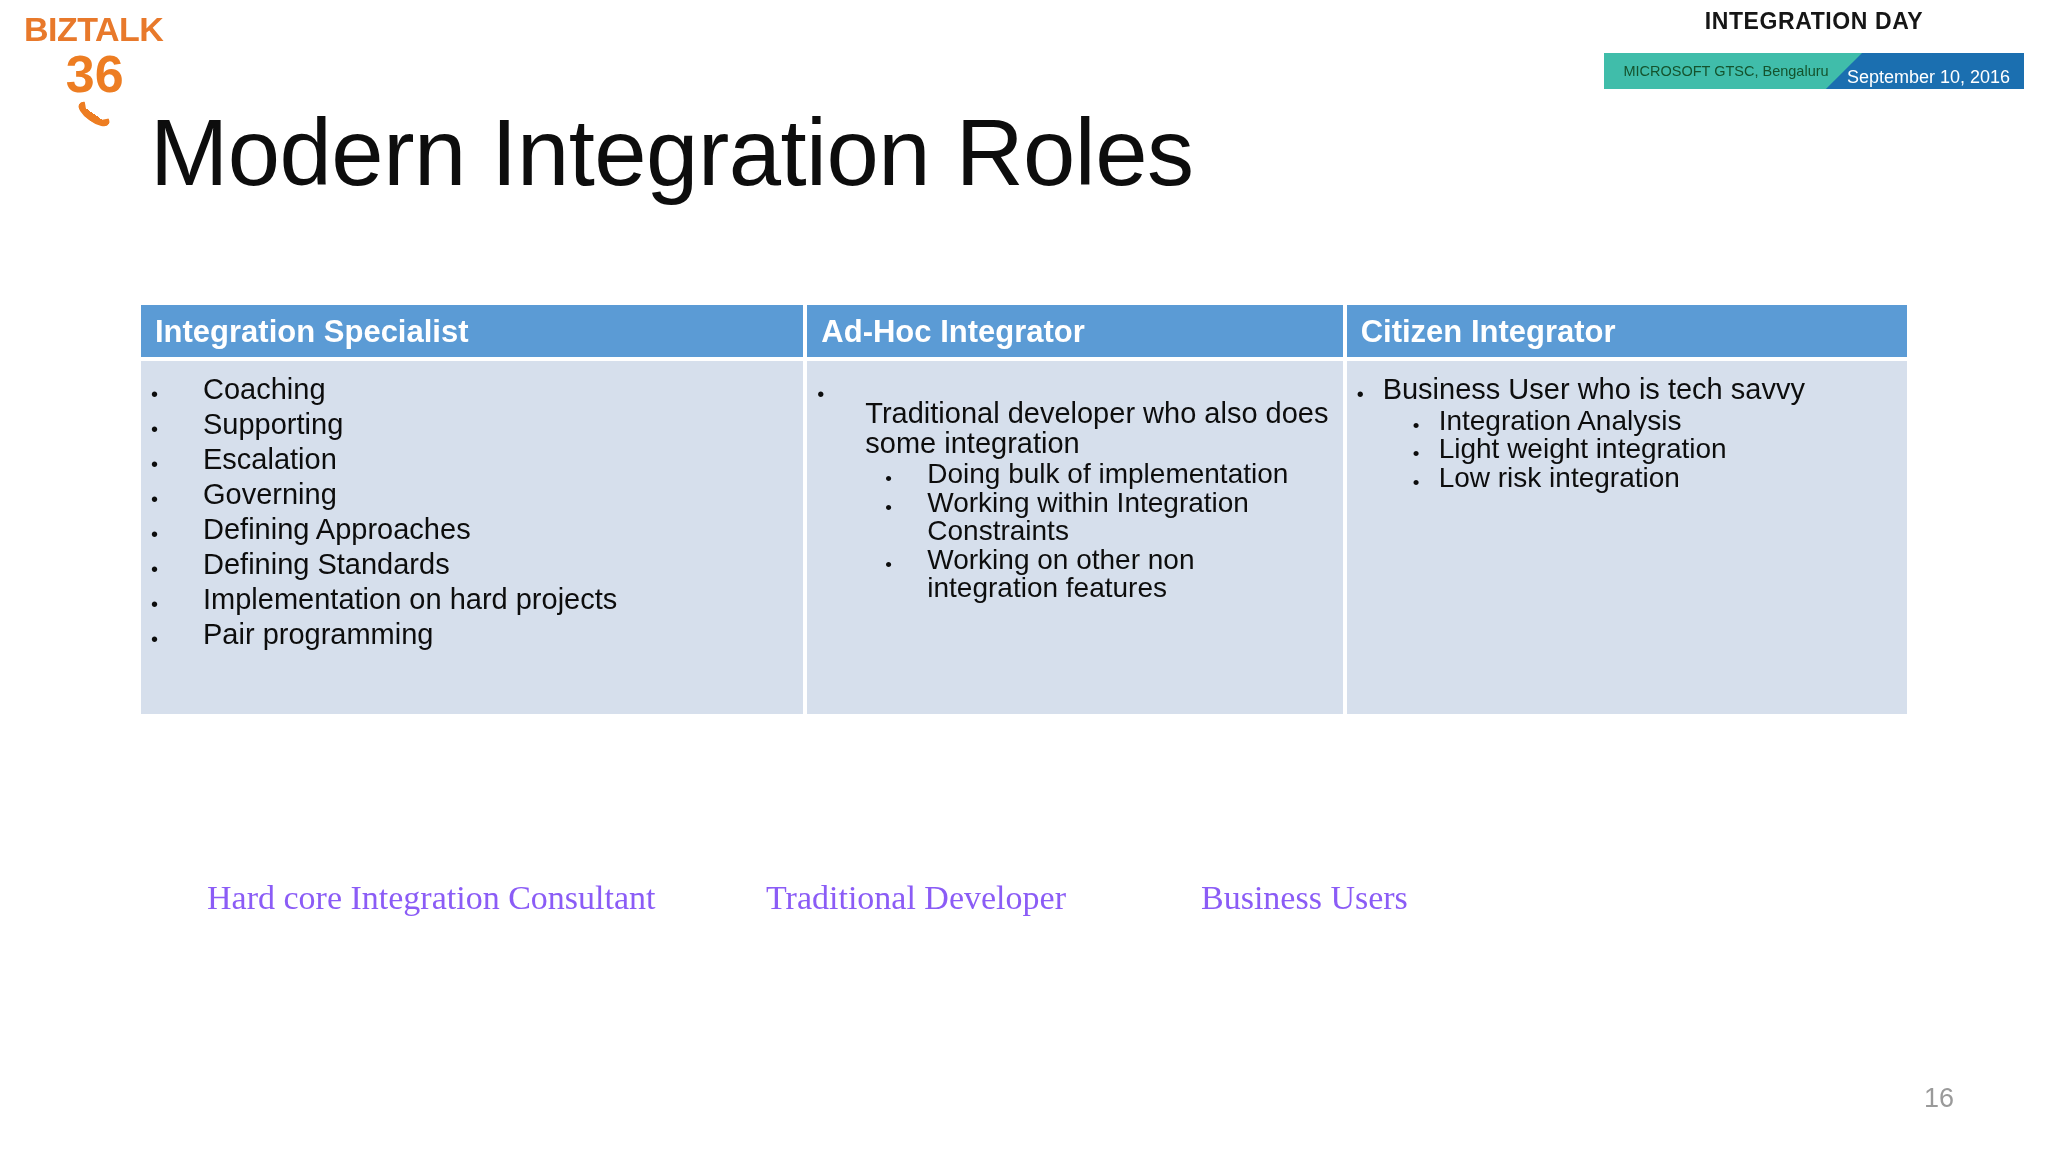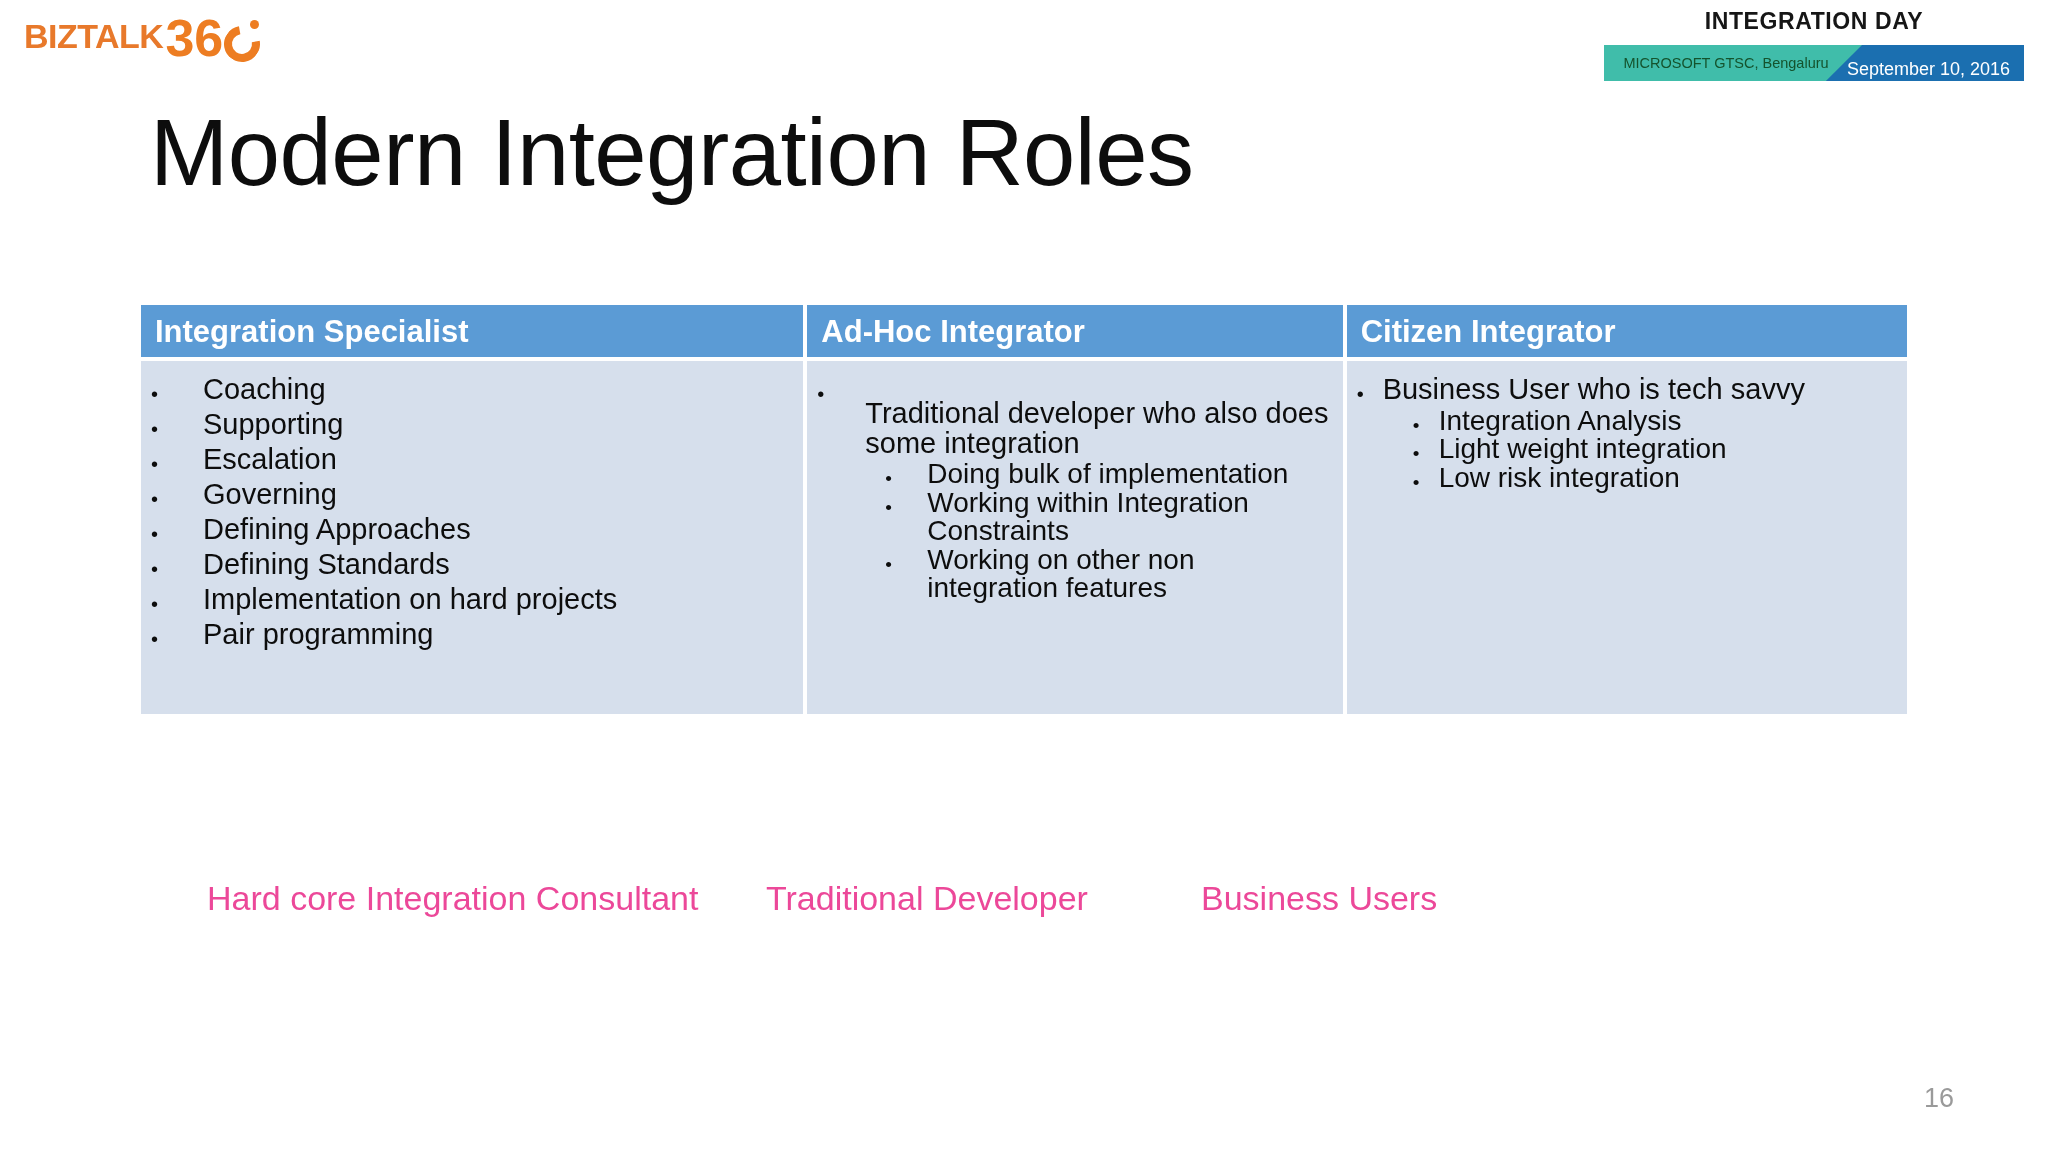--- a/index.html
+++ b/index.html
@@ -22,20 +22,21 @@
 
   
   .logo {
     position:absolute;
     left:24px;
     top:12px;
     display:flex;
     align-items:center;
     height:48px;
     user-select:none;
+    flex-direction:column;
   }
   .logo-word {
     font-family:"Liberation Sans", sans-serif;
     font-weight:bold;
     font-size:34px;
     letter-spacing:-0.5px;
     color:#E8792B;
     line-height:1;
   }
   .logo-num {
@@ -79,21 +80,21 @@
     width:420px;
     text-align:right;
   }
   .event-title {
     font-family:"Liberation Sans", sans-serif;
     font-weight:bold;
     font-size:23px;
     letter-spacing:0.6px;
     color:#161616;
     line-height:1;
-    margin-bottom:12px;
+    margin-bottom:20px;
     text-align:center;
   }
   .event-badge {
     position:relative;
     display:block;
     height:36px;
     width:420px;
     overflow:hidden;
   }
   .badge-venue {
@@ -232,24 +233,24 @@
 
   
   .captions {
     position:absolute;
     left:141px;
     top:880px;
     width:1766px;
     display:flex;
   }
   .caption {
-    font-family:Liberation Sans, sans-serif;
+    font-family:Liberation Serif, serif;
     font-size:34px;
     line-height:1.08;
-    color:#ec4899;
+    color:#8b5cf6;
   }
   .cap-1 { width:625px; padding-left:66px; }
   .cap-2 { width:435px; }
   .cap-3 { width:auto; padding-left:0px; }
 
   
   .page-number {
     position:absolute;
     right:94px;
     bottom:38px;

